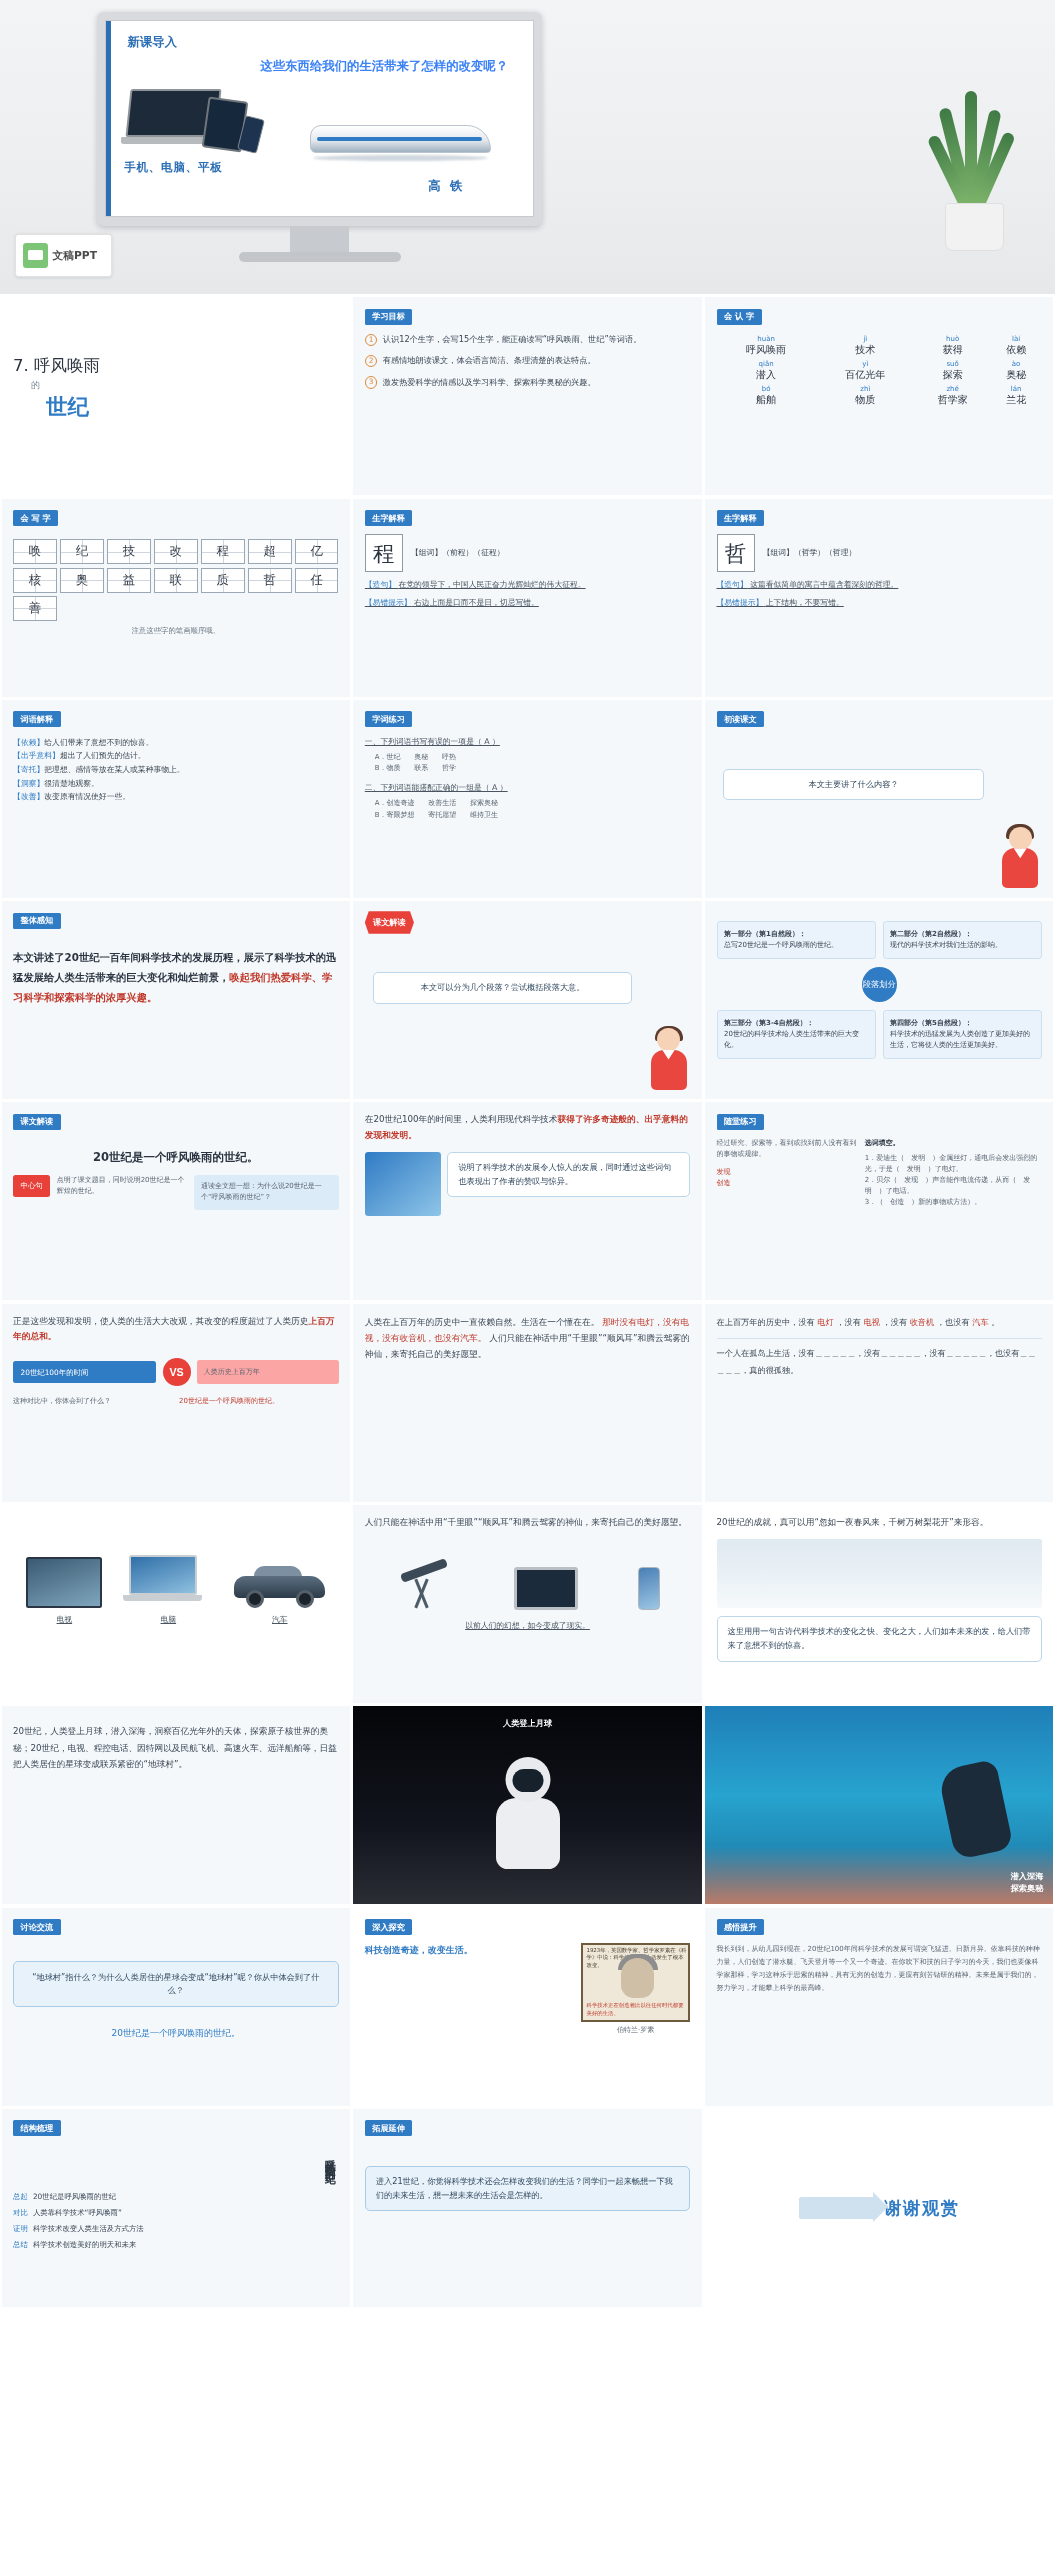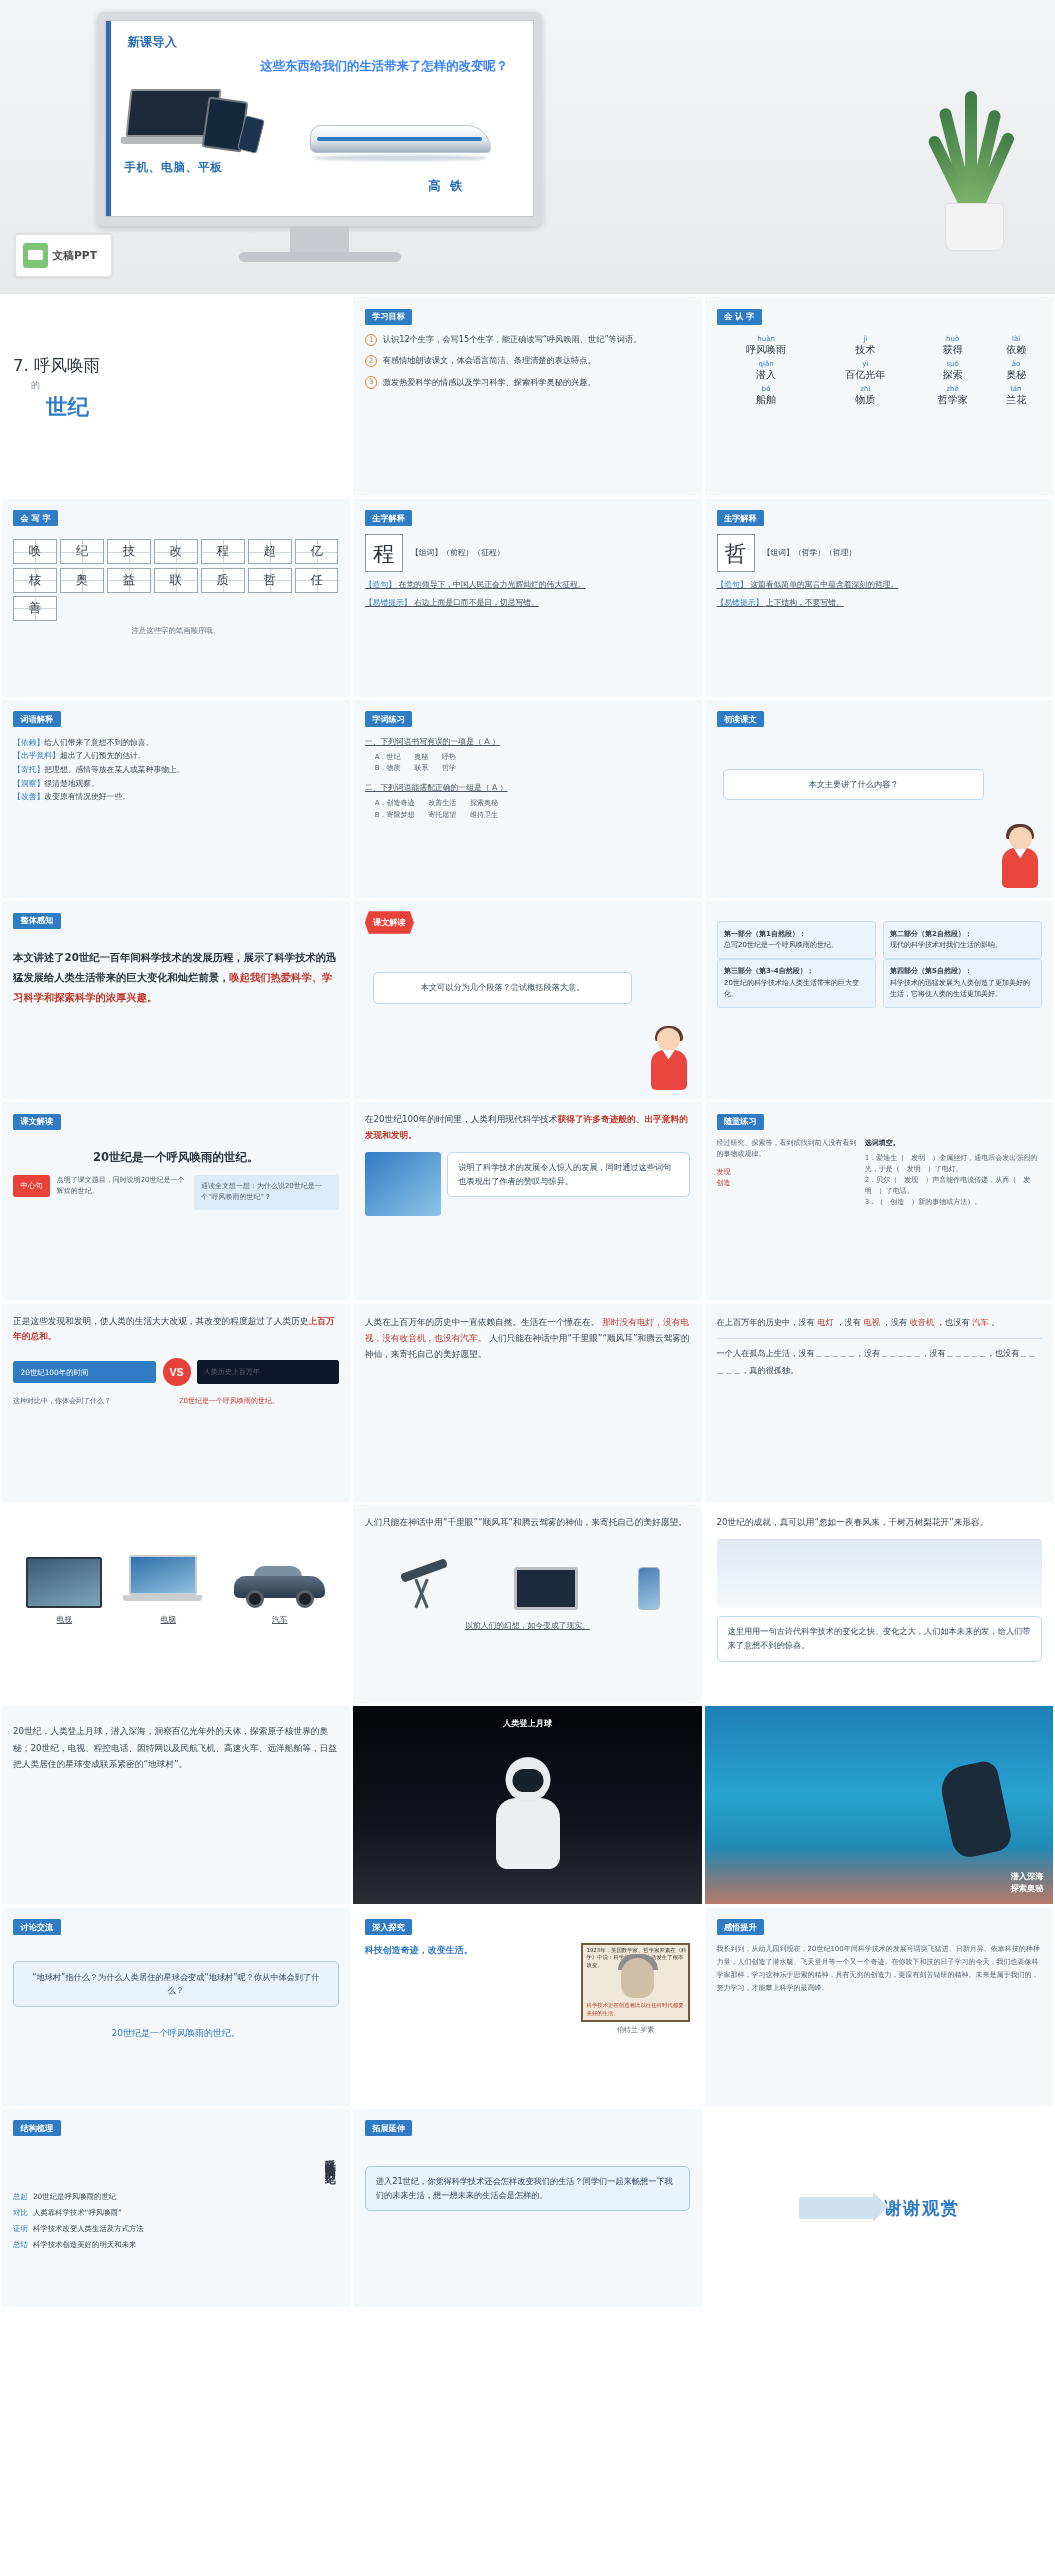--- a/index.html
+++ b/index.html
@@ -474,20 +474,23 @@
     <div class="two-col" style="margin-top:10px;">
       <div class="part-box cn">
         <b>第一部分（第1自然段）：</b><br>
         <span>总写20世纪是一个呼风唤雨的世纪。</span>
       </div>
       <div class="part-box cn">
         <b>第二部分（第2自然段）：</b><br>
         <span>现代的科学技术对我们生活的影响。</span>
       </div>
     </div>
+    <div style="display:flex;justify-content:center;margin:8.2px 0;">
+      <div class="circle-label cn">段落划分</div>
+    </div>
     <div class="two-col">
       <div class="part-box cn">
         <b>第三部分（第3-4自然段）：</b><br>
         <span>20世纪的科学技术给人类生活带来的巨大变化。</span>
       </div>
       <div class="part-box cn">
         <b>第四部分（第5自然段）：</b><br>
         <span>科学技术的迅猛发展为人类创造了更加美好的生活，它将使人类的生活更加美好。</span>
       </div>
     </div>
@@ -534,21 +537,21 @@
     </div>
   </div>
 
   <div class="slide">
     <div class="cn" style="font-size:8.7px;line-height:1.8;color:#3b4654;">
       <span>正是这些发现和发明，使人类的生活大大改观，其改变的程度超过了人类历史</span><span class="red" style="font-weight:bold;">上百万年的总和。</span>
     </div>
     <div style="display:flex;align-items:center;gap:6.6px;margin-top:13px;">
       <div class="flag-box cn" style="flex:1;">20世纪100年的时间</div>
       <div class="vs-badge">VS</div>
-      <div class="cn tiny" style="flex:1;background:#0f172a;padding:6.6px;border-radius:2.5px;">人类历史上百万年</div>
+      <div class="cn tiny" style="flex:1;background:#fca5a5;padding:6.6px;border-radius:2.5px;">人类历史上百万年</div>
     </div>
     <div style="display:flex;gap:6.6px;margin-top:10px;">
       <div class="tiny cn" style="flex:1;">这种对比中，你体会到了什么？</div>
       <div class="tiny cn red" style="flex:1;">20世纪是一个呼风唤雨的世纪。</div>
     </div>
   </div>
 
   <div class="slide">
     <div class="cn" style="font-size:8.7px;line-height:1.85;color:#3b4654;">
       <span>人类在上百万年的历史中一直依赖自然。生活在一个懂在在。</span>

